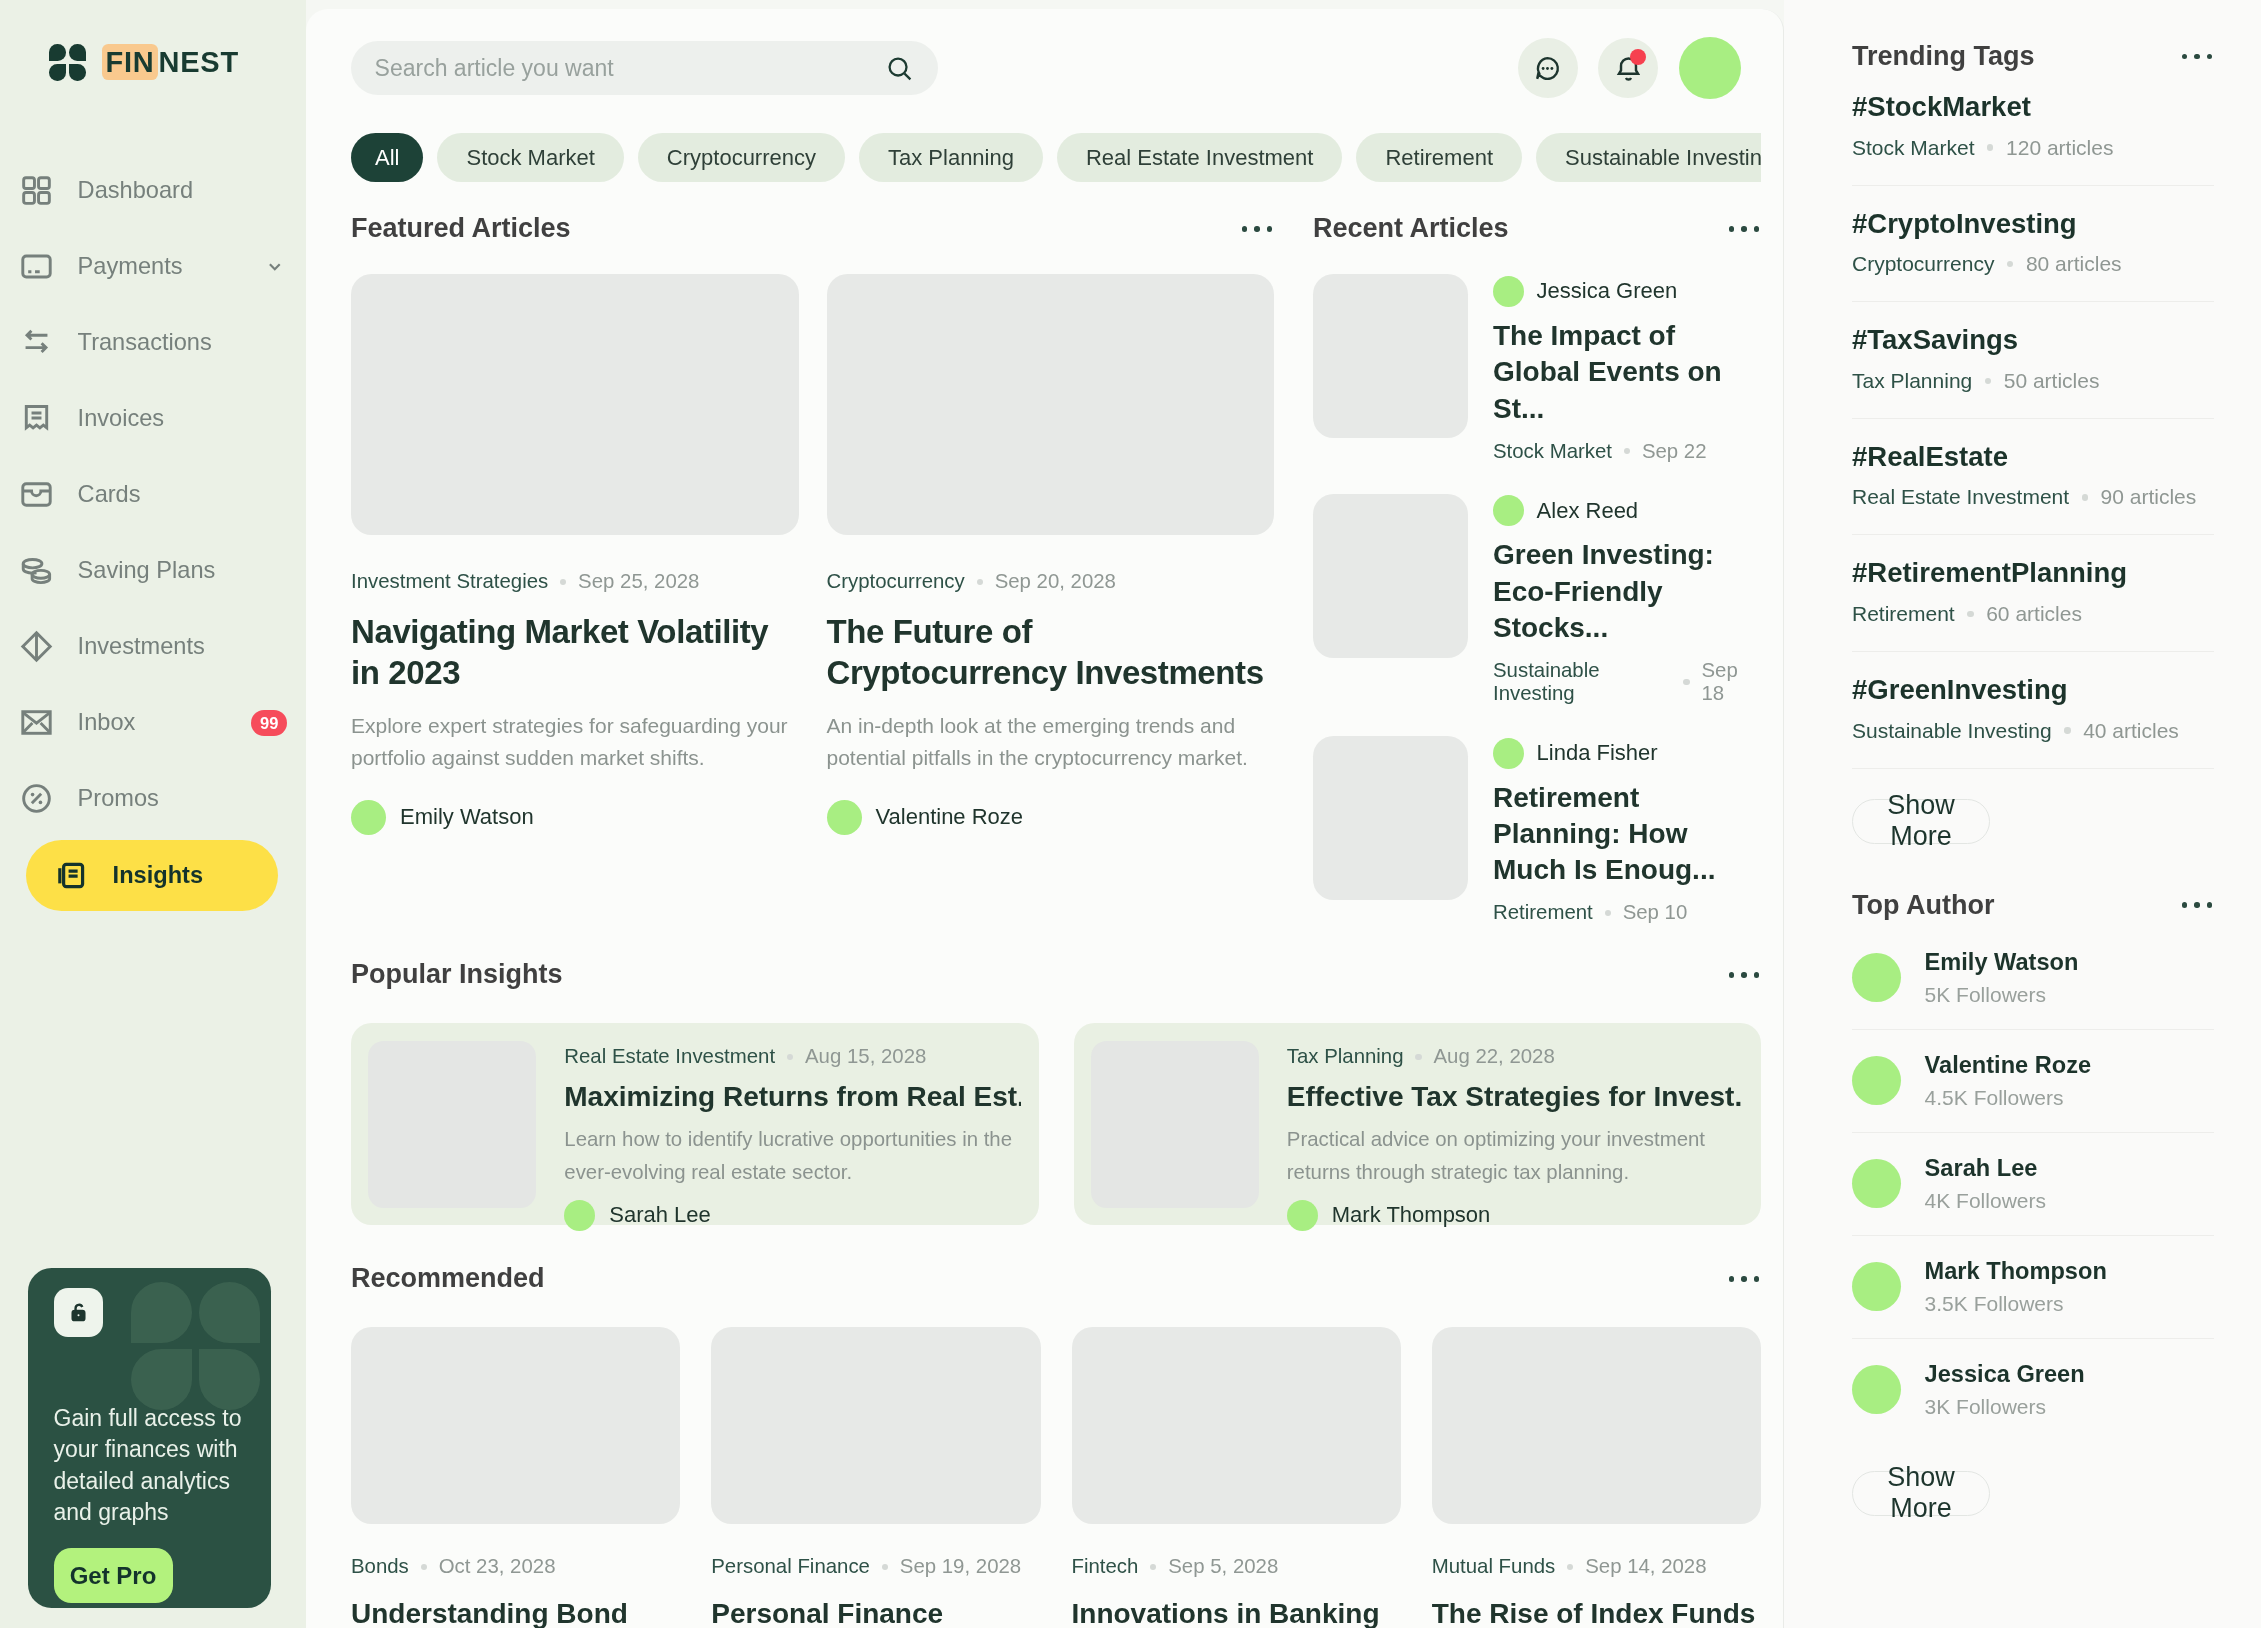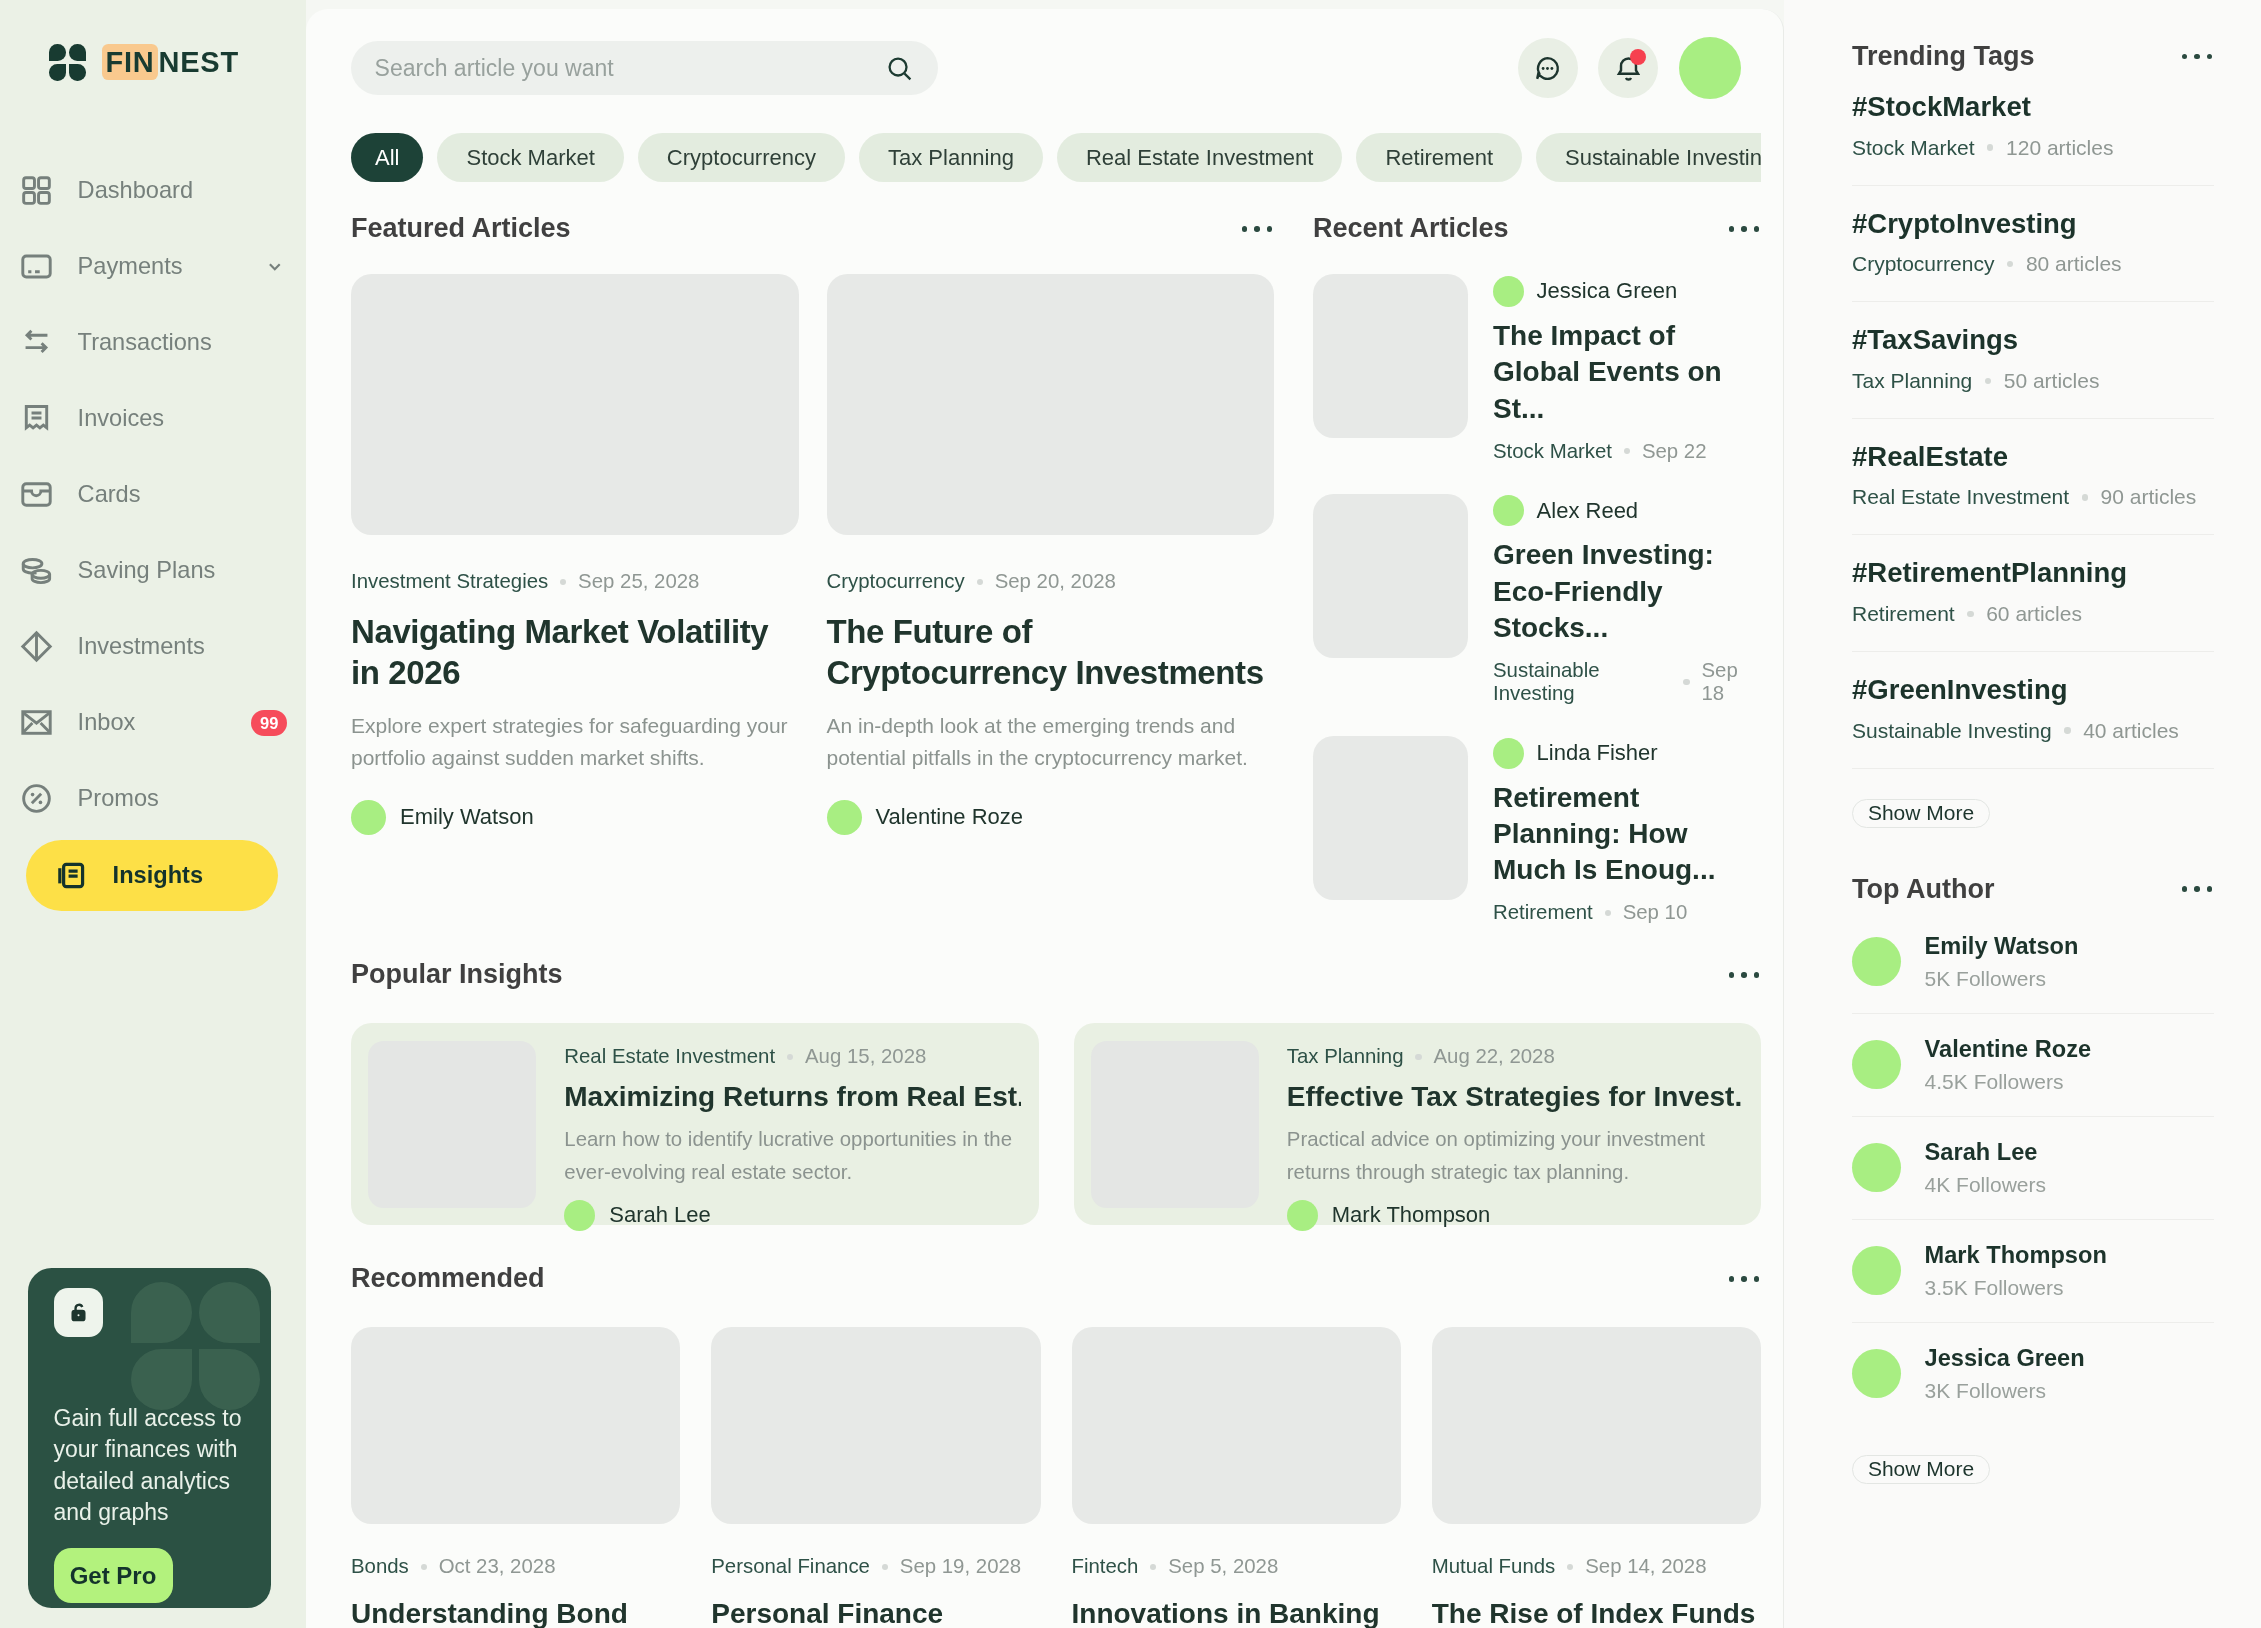--- a/index.html
+++ b/index.html
@@ -105,21 +105,21 @@
   .rcimg { height:197px; border-radius:20.4px; background:#e7e9e7; }
   .rcard .meta-row { margin-top:31px; }
   .rcard h4 { font-size:28px; line-height:1.3; margin-top:17.3px; font-weight:700; color:#20352d; }
 
   
   .right { width:477px; flex-shrink:0; background:#fafaf9; padding:41px 47px 0 68px; overflow:hidden; }
   .tag-item { padding:22px 0 25px; border-bottom:0.8px solid #ededeb; cursor:pointer; }
   .tag-item:first-of-type { padding-top:19px; }
   .tag-name { font-size:27.5px; font-weight:700; color:#1c332b; }
   .tag-meta { display:flex; align-items:center; gap:12.6px; margin-top:12.6px; font-size:21px; }
-  .show-more { margin-top:30px; width:138px; height:29px; border:1.6px solid #e3e6e3; border-radius:23.6px; background:transparent; color:#1d352d; font-size:21px; font-family:inherit; cursor:pointer; display:flex; align-items:center; justify-content:center; }
+  .show-more { margin-top:30px; width:138px; height:45px; border:1.6px solid #e3e6e3; border-radius:23.6px; background:transparent; color:#1d352d; font-size:27px; font-family:inherit; cursor:pointer; display:flex; align-items:center; justify-content:center; }
   .ta-head { margin-top:46px; }
   .author-item { display:flex; align-items:center; gap:23.6px; padding:22px 0; border-bottom:0.8px solid #ededeb; cursor:pointer; }
   .author-item.last { border-bottom:none; }
   .avatar-md { width:49px; height:49px; border-radius:50%; background:#a8ee82; flex-shrink:0; }
   .a-name { font-size:23.6px; font-weight:700; color:#1c332b; }
   .a-followers { font-size:21px; color:#99a09c; margin-top:7px; }
   .author-list { margin-top:6.3px; }
 </style>
 </head>
 <body>
@@ -294,21 +294,21 @@
             </span>
         </div>
         <div class="featured-cards">
           <article class="fcard">
             <div class="fimg"></div>
             <div class="meta-row">
               <span class="cat">Investment Strategies</span>
               <span class="dot-sep"></span>
               <span class="gdate">Sep 25, 2028</span>
             </div>
-            <h3>Navigating Market Volatility in 2026</h3>
+            <h3>Navigating Market Volatility in 2023</h3>
             <p class="fdesc">Explore expert strategies for safeguarding your portfolio against sudden market shifts.</p>
             <div class="author-row">
               <span class="avatar-sm"></span>
               <span class="author-name">Emily Watson</span>
             </div>
           </article>
           <article class="fcard">
             <div class="fimg"></div>
             <div class="meta-row">
               <span class="cat">Cryptocurrency</span>

